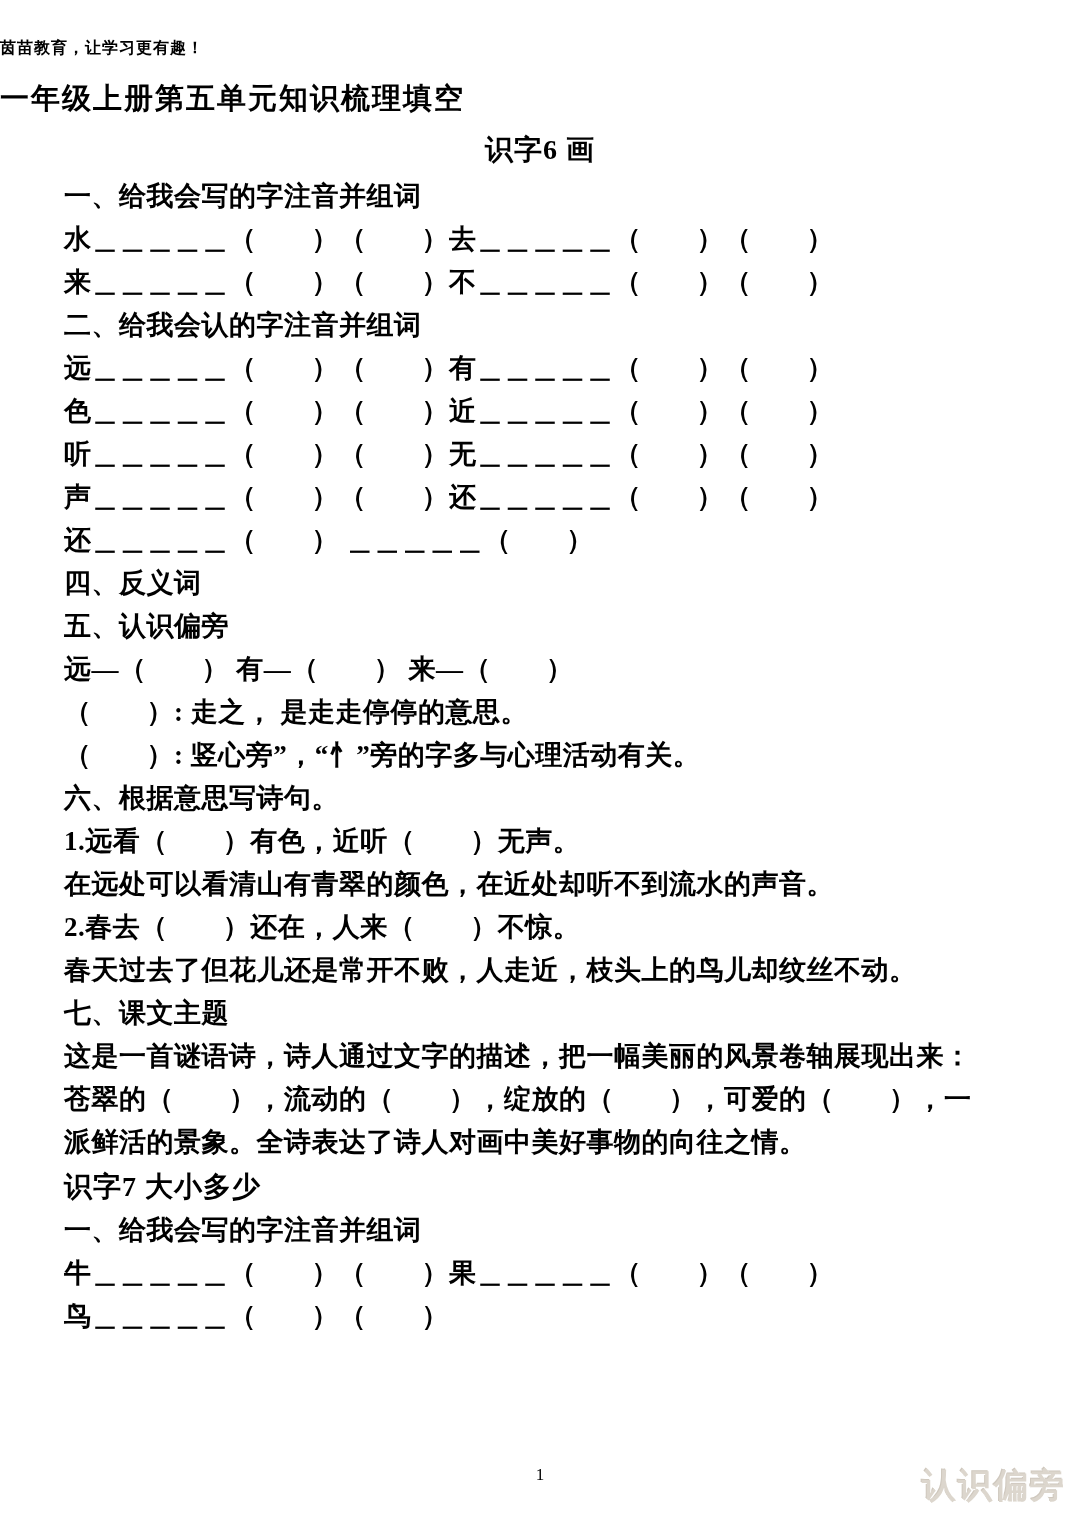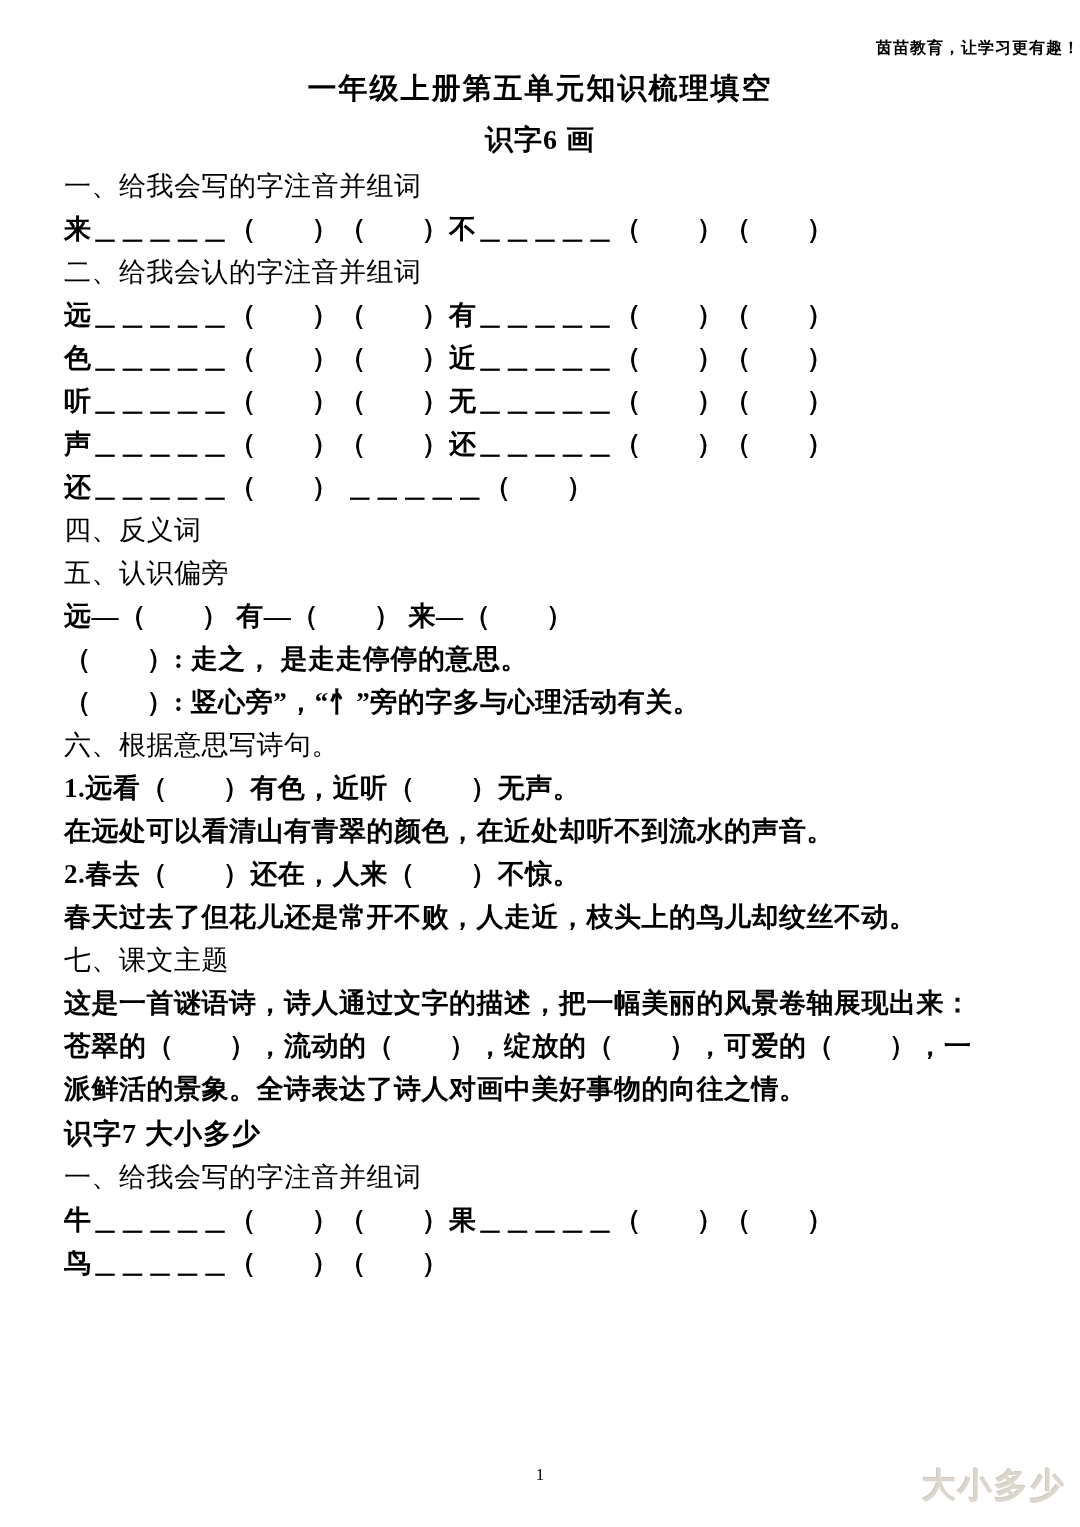--- a/index.html
+++ b/index.html
@@ -8,28 +8,27 @@
     width: 1080px;
     height: 1527px;
     margin: 0 auto;
     background: #ffffff;
     color: #000000;
     font-family: "Liberation Serif", serif;
     overflow: hidden;
   }
   .header-note {
     padding-top: 38px;
-    text-align: right;
+    text-align: left;
     font-size: 16px;
     font-weight: 600;
     letter-spacing: 1px;
   }
   .doc-title {
-    margin: 10px 0 0 0;
-    text-align: center;
+    margin: 20px 0 0 0;
     font-size: 29px;
     font-weight: 700;
     letter-spacing: 2px;
   }
   .lesson-heading {
     margin: 12px 0 0 0;
     text-align: center;
     font-size: 28px;
     font-weight: 700;
     letter-spacing: 1px;
@@ -37,21 +36,21 @@
   .content {
     margin: 6px 60px 0 64px;
   }
   .line {
     font-size: 27px;
     font-weight: 700;
     line-height: 43px;
     white-space: pre-wrap;
     letter-spacing: 0.5px;
   }
-  .section-heading { font-weight: 400; }
+  .section-heading { font-weight: 700; }
   .lesson7-heading {
     text-align: left;
     font-size: 28px;
     font-weight: 700;
     line-height: 45px;
     letter-spacing: 1px;
   }
   .page-number {
     position: absolute;
     left: 0;
@@ -79,20 +78,21 @@
 
   <div class="header-note">茵苗教育，让学习更有趣！</div>
 
   <h1 class="doc-title">一年级上册第五单元知识梳理填空</h1>
 
   <h2 class="lesson-heading">识字6 画</h2>
 
   <div class="content">
 
     <div class="line section-heading">一、给我会写的字注音并组词</div>
+    <div class="line">水＿＿＿＿＿（　　）（　　）去＿＿＿＿＿（　　）（　　）</div>
     <div class="line">来＿＿＿＿＿（　　）（　　）不＿＿＿＿＿（　　）（　　）</div>
 
     <div class="line section-heading">二、给我会认的字注音并组词</div>
     <div class="line">远＿＿＿＿＿（　　）（　　）有＿＿＿＿＿（　　）（　　）</div>
     <div class="line">色＿＿＿＿＿（　　）（　　）近＿＿＿＿＿（　　）（　　）</div>
     <div class="line">听＿＿＿＿＿（　　）（　　）无＿＿＿＿＿（　　）（　　）</div>
     <div class="line">声＿＿＿＿＿（　　）（　　）还＿＿＿＿＿（　　）（　　）</div>
 
     <div class="line">还＿＿＿＿＿（　　） ＿＿＿＿＿（　　）</div>
 
@@ -116,15 +116,15 @@
 
     <div class="lesson7-heading">识字7 大小多少</div>
 
     <div class="line section-heading">一、给我会写的字注音并组词</div>
     <div class="line">牛＿＿＿＿＿（　　）（　　）果＿＿＿＿＿（　　）（　　）</div>
     <div class="line">鸟＿＿＿＿＿（　　）（　　）</div>
 
   </div>
 
   <div class="page-number">1</div>
-  <div class="watermark">大小多少</div>
+  <div class="watermark">认识偏旁</div>
 
 </div>
 
 </body></html>

